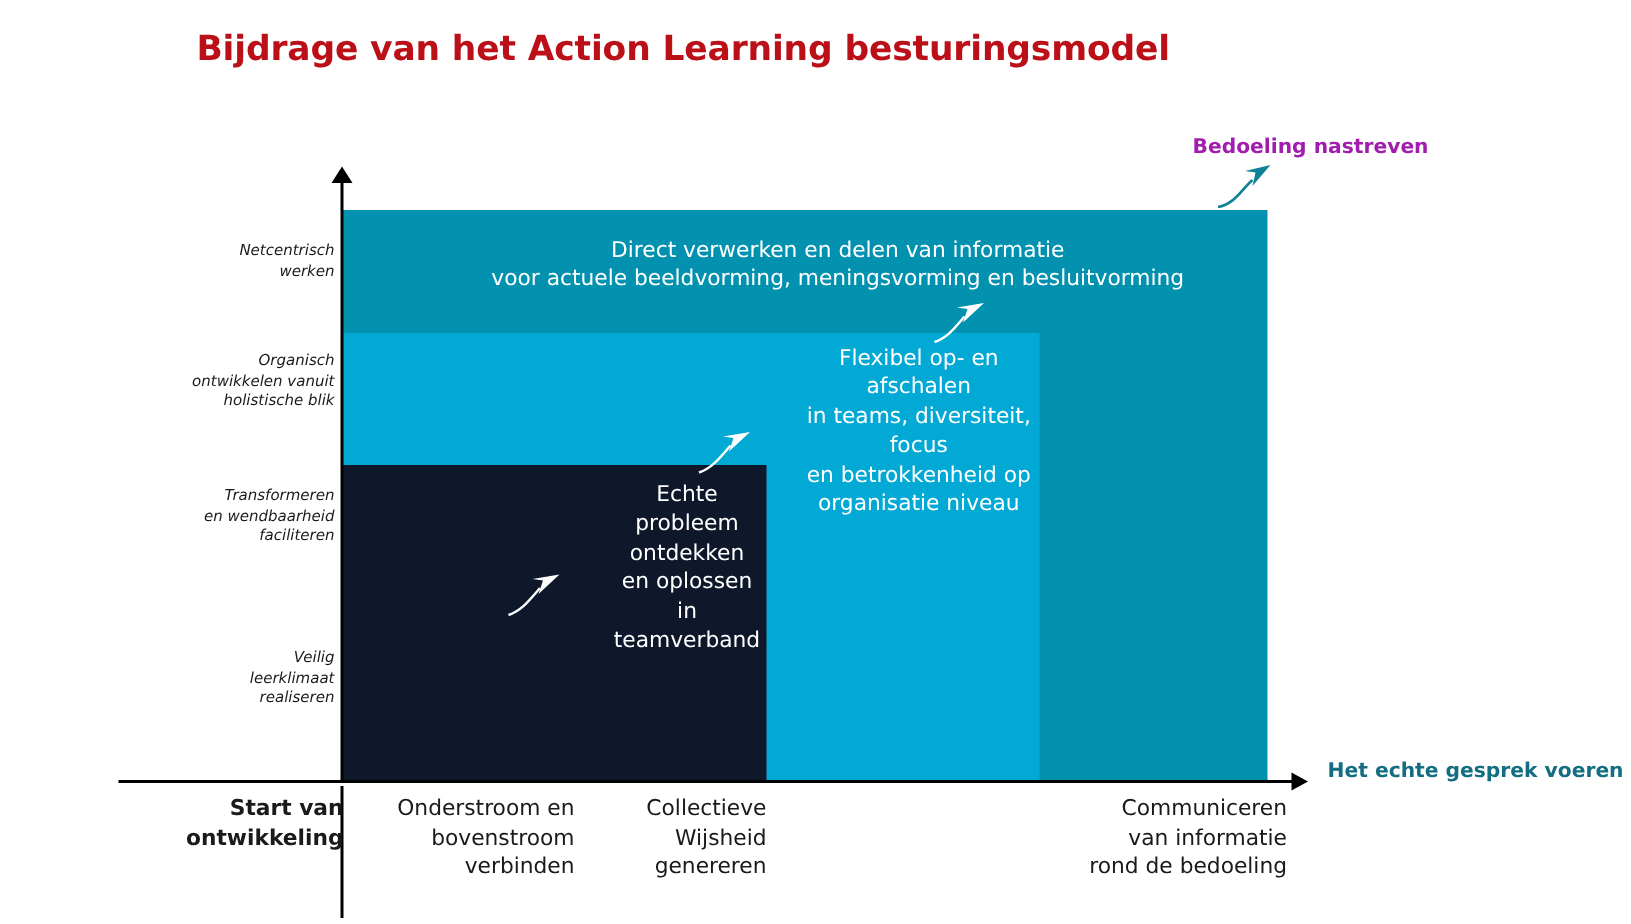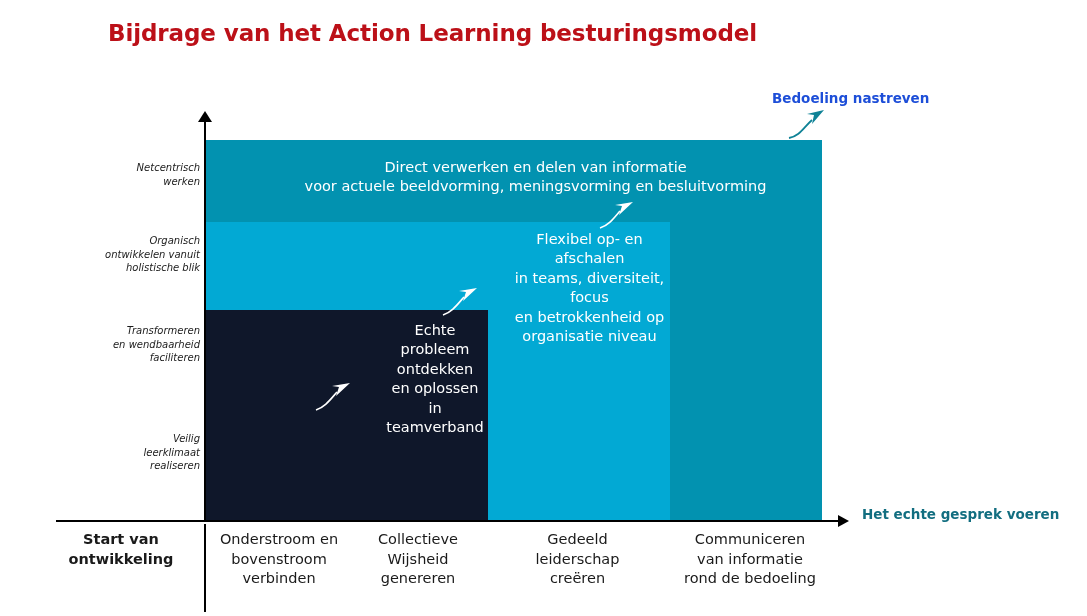--- a/index.html
+++ b/index.html
@@ -2,21 +2,21 @@
 <html><head>
 <meta charset="utf-8">
 <style>
   * { box-sizing: border-box; margin: 0; padding: 0; }
   html, body {
     width: 1087px; height: 616px;
     background: #ffffff;
     font-family: "DejaVu Sans", sans-serif;
     overflow: hidden;
   }
-  #root { position: relative; width: 865px; height: 616px; }
+  #root { position: relative; width: 865px; height: 616px; margin-left: 23px; }
 
   .title {
     position: absolute;
     left: 0; right: 0; top: 20px;
     text-align: center;
     color: #bc1018;
     font-weight: bold;
     font-size: 23px;
     letter-spacing: -0.1px;
     font-family: "DejaVu Sans", sans-serif;
@@ -34,21 +34,21 @@
     position: absolute;
     left: 862px; top: 506px;
     color: #126e80;
     font-weight: bold;
     font-size: 13.5px;
     white-space: nowrap;
   }
   .callout-top {
     position: absolute;
     left: 772px; top: 90px;
-    color: #1d4ed8;
+    color: #a21caf;
     font-weight: bold;
     font-size: 13.5px;
     white-space: nowrap;
   }
 
   
   .y-axis {
     position: absolute;
     left: 204px; top: 120px;
     width: 2px; height: 402px;
@@ -108,21 +108,21 @@
     font-size: 10px;
     line-height: 1.35;
     white-space: pre-line;
     font-style: italic;
   }
 
   
   .xtick {
     position: absolute;
     top: 530px;
-    text-align: center;
+    text-align: right;
     color: #1a1a1a;
     font-size: 14.5px;
     line-height: 1.35;
     white-space: pre-line;
   }
   .xtick.first { font-weight: bold; }
 
   svg.overlay {
     position: absolute; left: 0; top: 0;
     width: 1087px; height: 616px;
@@ -201,20 +201,17 @@
 realiseren</div>
 
   <div class="xtick first" style="left:36px; width:170px;">Start van
 ontwikkeling</div>
   <div class="xtick" style="left:198px; width:162px;">Onderstroom en
 bovenstroom
 verbinden</div>
   <div class="xtick" style="left:348px; width:140px;">Collectieve
 Wijsheid
 genereren</div>
-  <div class="xtick" style="left:500px; width:155px;">Gedeeld
-leiderschap
-creëren</div>
   <div class="xtick" style="left:665px; width:170px;">Communiceren
 van informatie
 rond de bedoeling</div>
 
 </div>
 
 </body></html>

